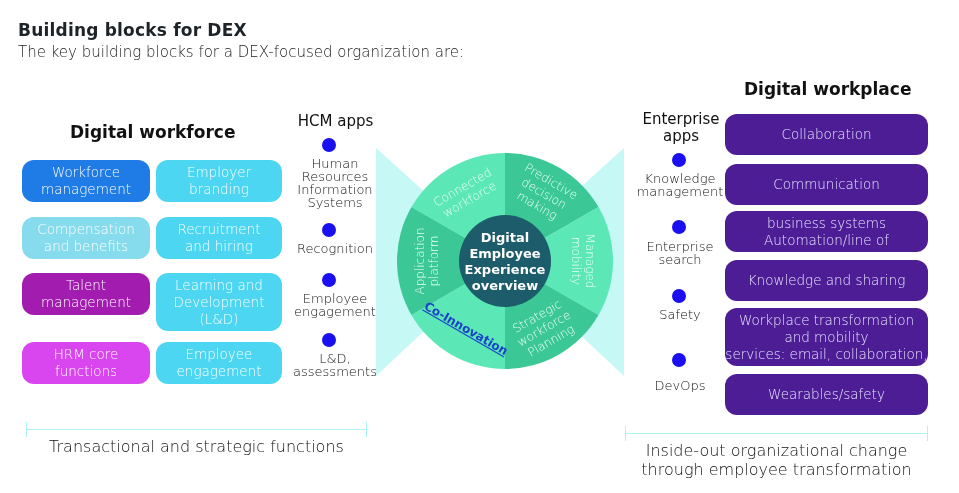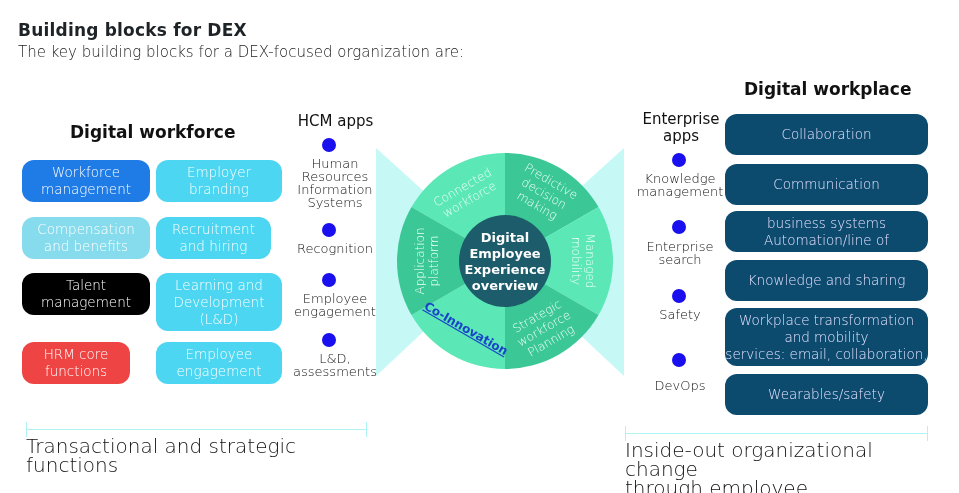--- a/index.html
+++ b/index.html
@@ -9,31 +9,31 @@
   }
   .abs { position: absolute; }
   .title { left: 18px; top: 20px; font-size: 17px; font-weight: bold; color: #1d2327; letter-spacing: 0.2px; }
   .subtitle { left: 18px; top: 43px; font-size: 15px; color: #222; font-weight: 300; }
   .section-title { font-size: 17px; font-weight: bold; color: #111; }
   .box {
     position: absolute; border-radius: 12px; color: #fff; font-size: 13.5px;
     display: flex; align-items: center; justify-content: center; text-align: center;
     line-height: 17px; font-weight: 300;
   }
-  .wp-box { background: #0c4a6e; color: #e6e2ff; left: 725px; width: 203px; font-size: 13.5px; }
+  .wp-box { background: #4c1d95; color: #e6e2ff; left: 725px; width: 203px; font-size: 13.5px; }
   .app-label { position: absolute; text-align: center; font-size: 13px; line-height: 13px; color: #111; font-weight: 300; }
   .dot { position: absolute; width: 14px; height: 14px; border-radius: 50%; background: #1a0fee; }
   .col-head { position: absolute; font-size: 15px; color: #111; text-align: center; line-height: 17px; }
   .bracket { position: absolute; height: 1px; background: #aef4f4; }
   .bracket::before, .bracket::after {
     content: ""; position: absolute; top: -7px; width: 1px; height: 15px; background: #aef4f4;
   }
   .bracket::before { left: 0; }
   .bracket::after { right: 0; }
-  .caption { position: absolute; font-size: 20px; color: #111; line-height: 19px; font-weight: 300; }
+  .caption { position: absolute; font-size: 16px; color: #111; text-align: center; line-height: 19px; font-weight: 300; }
   svg text { font-family: "DejaVu Sans", "Liberation Sans", sans-serif; }
 </style>
 </head>
 <body>
 
 <div class="abs title">Building blocks for DEX</div>
 <div class="abs subtitle">The key building blocks for a DEX-focused organization are:</div>
 
 <div class="abs section-title" style="left:70px; top:122px;">Digital workforce</div>
 <div id="wf-boxes">
@@ -48,40 +48,40 @@
         <div>Employer</div>
         <div>branding</div>
       </div>
     </div>
     <div class="box" style="left: 22px; top: 217px; width: 128px; height: 42px; background: rgb(134, 220, 237);">
       <div>
         <div>Compensation</div>
         <div>and benefits</div>
       </div>
     </div>
-    <div class="box" style="left: 156px; top: 217px; width: 115px; height: 42px; background: rgb(77, 214, 242);">
+    <div class="box" style="left: 156px; top: 217px; width: 126px; height: 42px; background: rgb(77, 214, 242);">
       <div>
         <div>Recruitment</div>
         <div>and hiring</div>
       </div>
     </div>
-    <div class="box" style="left: 22px; top: 273px; width: 128px; height: 42px; background: #000000;">
+    <div class="box" style="left: 22px; top: 273px; width: 128px; height: 42px; background: #a21caf;">
       <div>
         <div>Talent</div>
         <div>management</div>
       </div>
     </div>
     <div class="box" style="left: 156px; top: 273px; width: 126px; height: 58px; background: rgb(77, 214, 242);">
       <div>
         <div>Learning and</div>
         <div>Development</div>
         <div>(L&amp;D)</div>
       </div>
     </div>
-    <div class="box" style="left: 22px; top: 342px; width: 108px; height: 42px; background: #ef4444;">
+    <div class="box" style="left: 22px; top: 342px; width: 128px; height: 42px; background: #d946ef;">
       <div>
         <div>HRM core</div>
         <div>functions</div>
       </div>
     </div>
     <div class="box" style="left: 156px; top: 342px; width: 126px; height: 42px; background: rgb(77, 214, 242);">
       <div>
         <div>Employee</div>
         <div>engagement</div>
       </div>

